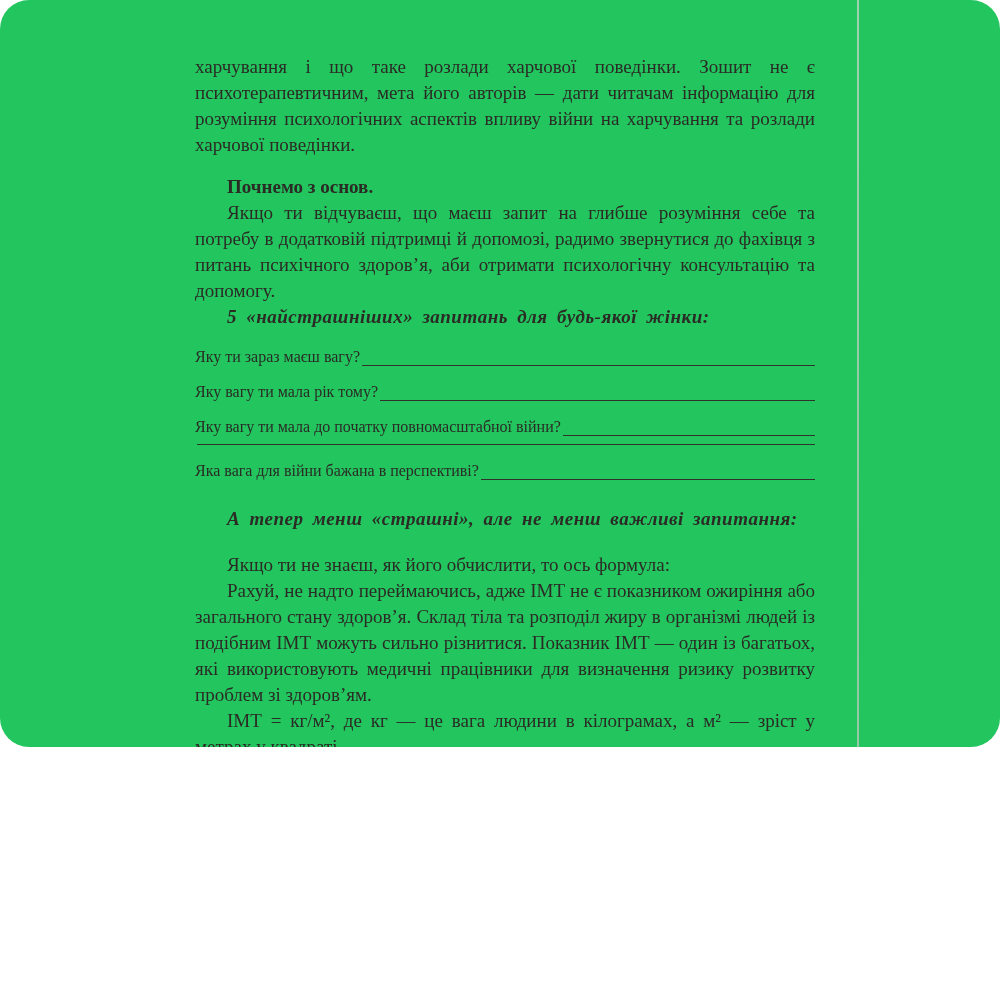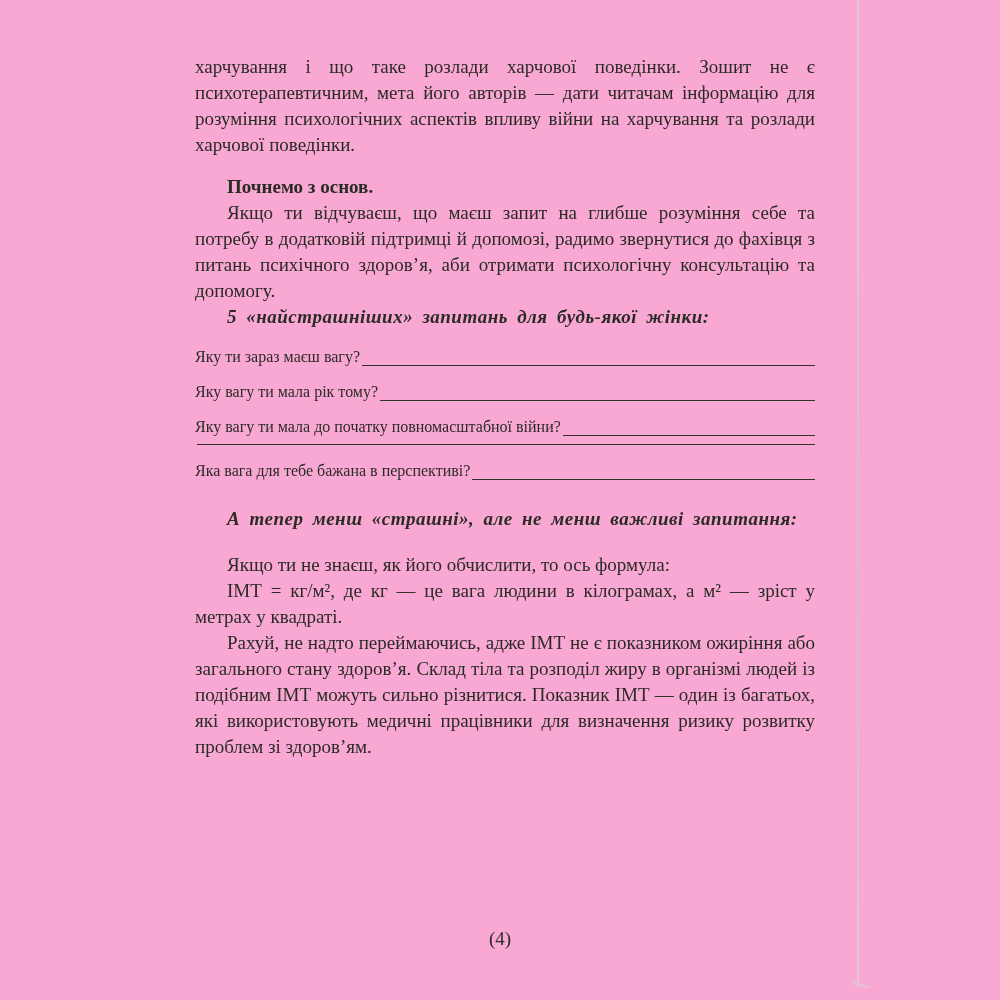--- a/index.html
+++ b/index.html
@@ -1,22 +1,23 @@
 <!DOCTYPE html>
 <html lang="uk"><head>
 <meta charset="utf-8">
 <style>
   html,body{margin:0;padding:0;background:#ffffff;}
   .page{
     position:relative;
-    width:1000px;height:1000px;
-    background:#f9a8d4;
+    width:1000px;height:747px;
+    background:#22c55e;
     font-family:"Liberation Serif","DejaVu Serif",serif;
     color:#2b2b26;
     overflow:hidden;
+    border-radius:29px;
   }
   .content{
     position:absolute;
     left:195px;top:54px;width:620px;
   }
   .para{
     margin:0;
     font-size:19px;
     line-height:26px;
     text-align:justify;
@@ -102,31 +103,31 @@
         <span class="blank"></span>
       </div>
       <div class="qline">
         <span class="qtext">Яку вагу ти мала до початку повномасштабної війни?</span>
         <span class="blank"></span>
       </div>
       <div class="qline">
         <span class="blank"></span>
       </div>
       <div class="qline">
-        <span class="qtext">Яка вага для тебе бажана в перспективі?</span>
+        <span class="qtext">Яка вага для війни бажана в перспективі?</span>
         <span class="blank"></span>
       </div>
     </div>
 
     <p class="para indent h-italic h-italic2">А тепер менш «страшні», але не менш важливі запитання:</p>
 
 
     <p class="para indent body-block">Якщо ти не знаєш, як його обчислити, то ось формула:</p>
+    <p class="para indent">Рахуй, не надто переймаючись, адже ІМТ не є показником ожиріння або загального стану здоров’я. Склад тіла та розподіл жиру в організмі людей із подібним ІМТ можуть сильно різнитися. Показник ІМТ — один із багатьох, які використовують медичні працівники для визначення ризику розвитку проблем зі здоров’ям.</p>
     <p class="para indent">ІМТ = кг/м², де кг — це вага людини в кілограмах, а м² — зріст у метрах у квадраті.</p>
-    <p class="para indent">Рахуй, не надто переймаючись, адже ІМТ не є показником ожиріння або загального стану здоров’я. Склад тіла та розподіл жиру в організмі людей із подібним ІМТ можуть сильно різнитися. Показник ІМТ — один із багатьох, які використовують медичні працівники для визначення ризику розвитку проблем зі здоров’ям.</p>
 
   </div>
 
   <div class="page-number">(4)</div>
 
   <div class="page-edge"></div>
   <div class="page-edge-foot"></div>
 </div>
 
 </body></html>

